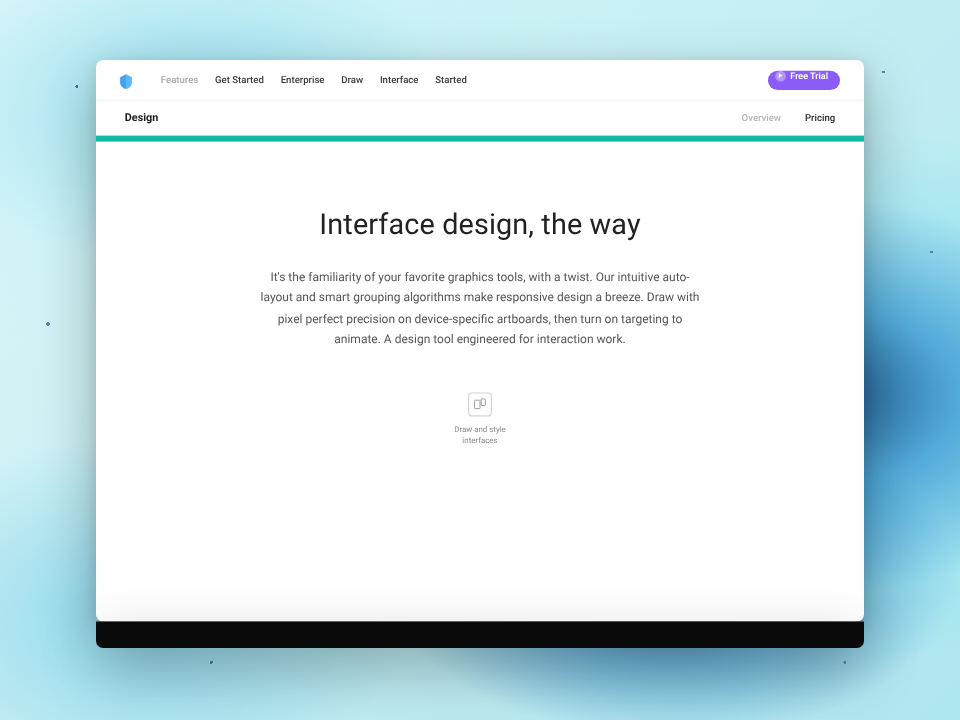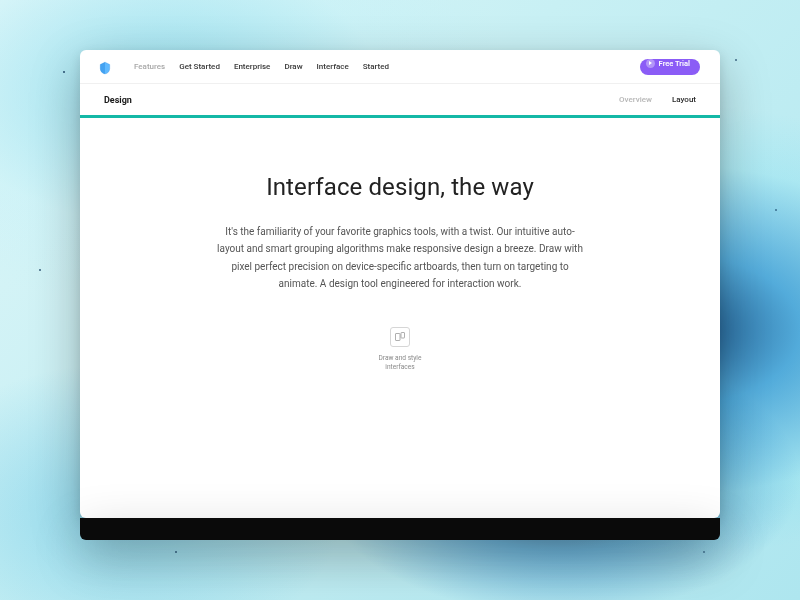--- a/index.html
+++ b/index.html
@@ -78,21 +78,21 @@
     width:0; height:0;
     border-left: 3px solid #fff;
     border-top: 2px solid transparent;
     border-bottom: 2px solid transparent;
   }
   .cta-label { font-size: 7.5px; color:#fff; font-weight:600; }
 
   
   .subnav {
     height: 34px;
-    border-bottom: 3px solid #14b8a6;
+    border-bottom: 5px solid #14b8a6;
     display: flex; align-items: center;
     padding: 0 24px;
   }
   .subnav-title { font-size: 9px; font-weight: 700; color:#1a1a1a; }
   .subnav-tabs { margin-left: auto; display: flex; gap: 20px; }
   .subnav-tab { font-size: 8px; color:#2a2a2a; font-weight:500; cursor:pointer; }
   .subnav-tab.muted { color:#b6b6b6;margin-left:48px; }
 
   
   .hero { flex: 1 1 auto; padding-top: 54px; text-align: center; }
@@ -144,21 +144,21 @@
     <div class="cta">
       <span class="cta-icon"></span>
       <span class="cta-label">Free Trial</span>
     </div>
   </div>
 
   <div class="subnav">
     <span class="subnav-title">Design</span>
     <div class="subnav-tabs">
       <span class="subnav-tab muted">Overview</span>
-      <span class="subnav-tab">Layout</span>
+      <span class="subnav-tab">Pricing</span>
     </div>
   </div>
 
   <div class="hero">
     <h1>
       <span>Interface design, the way</span><br>
     </h1>
     <p>It's the familiarity of your favorite graphics tools, with a twist. Our intuitive auto-layout and smart grouping algorithms make responsive design a breeze. Draw with pixel perfect precision on device-specific artboards, then turn on targeting to animate. A design tool engineered for interaction work.</p>
 
     <div class="features">

